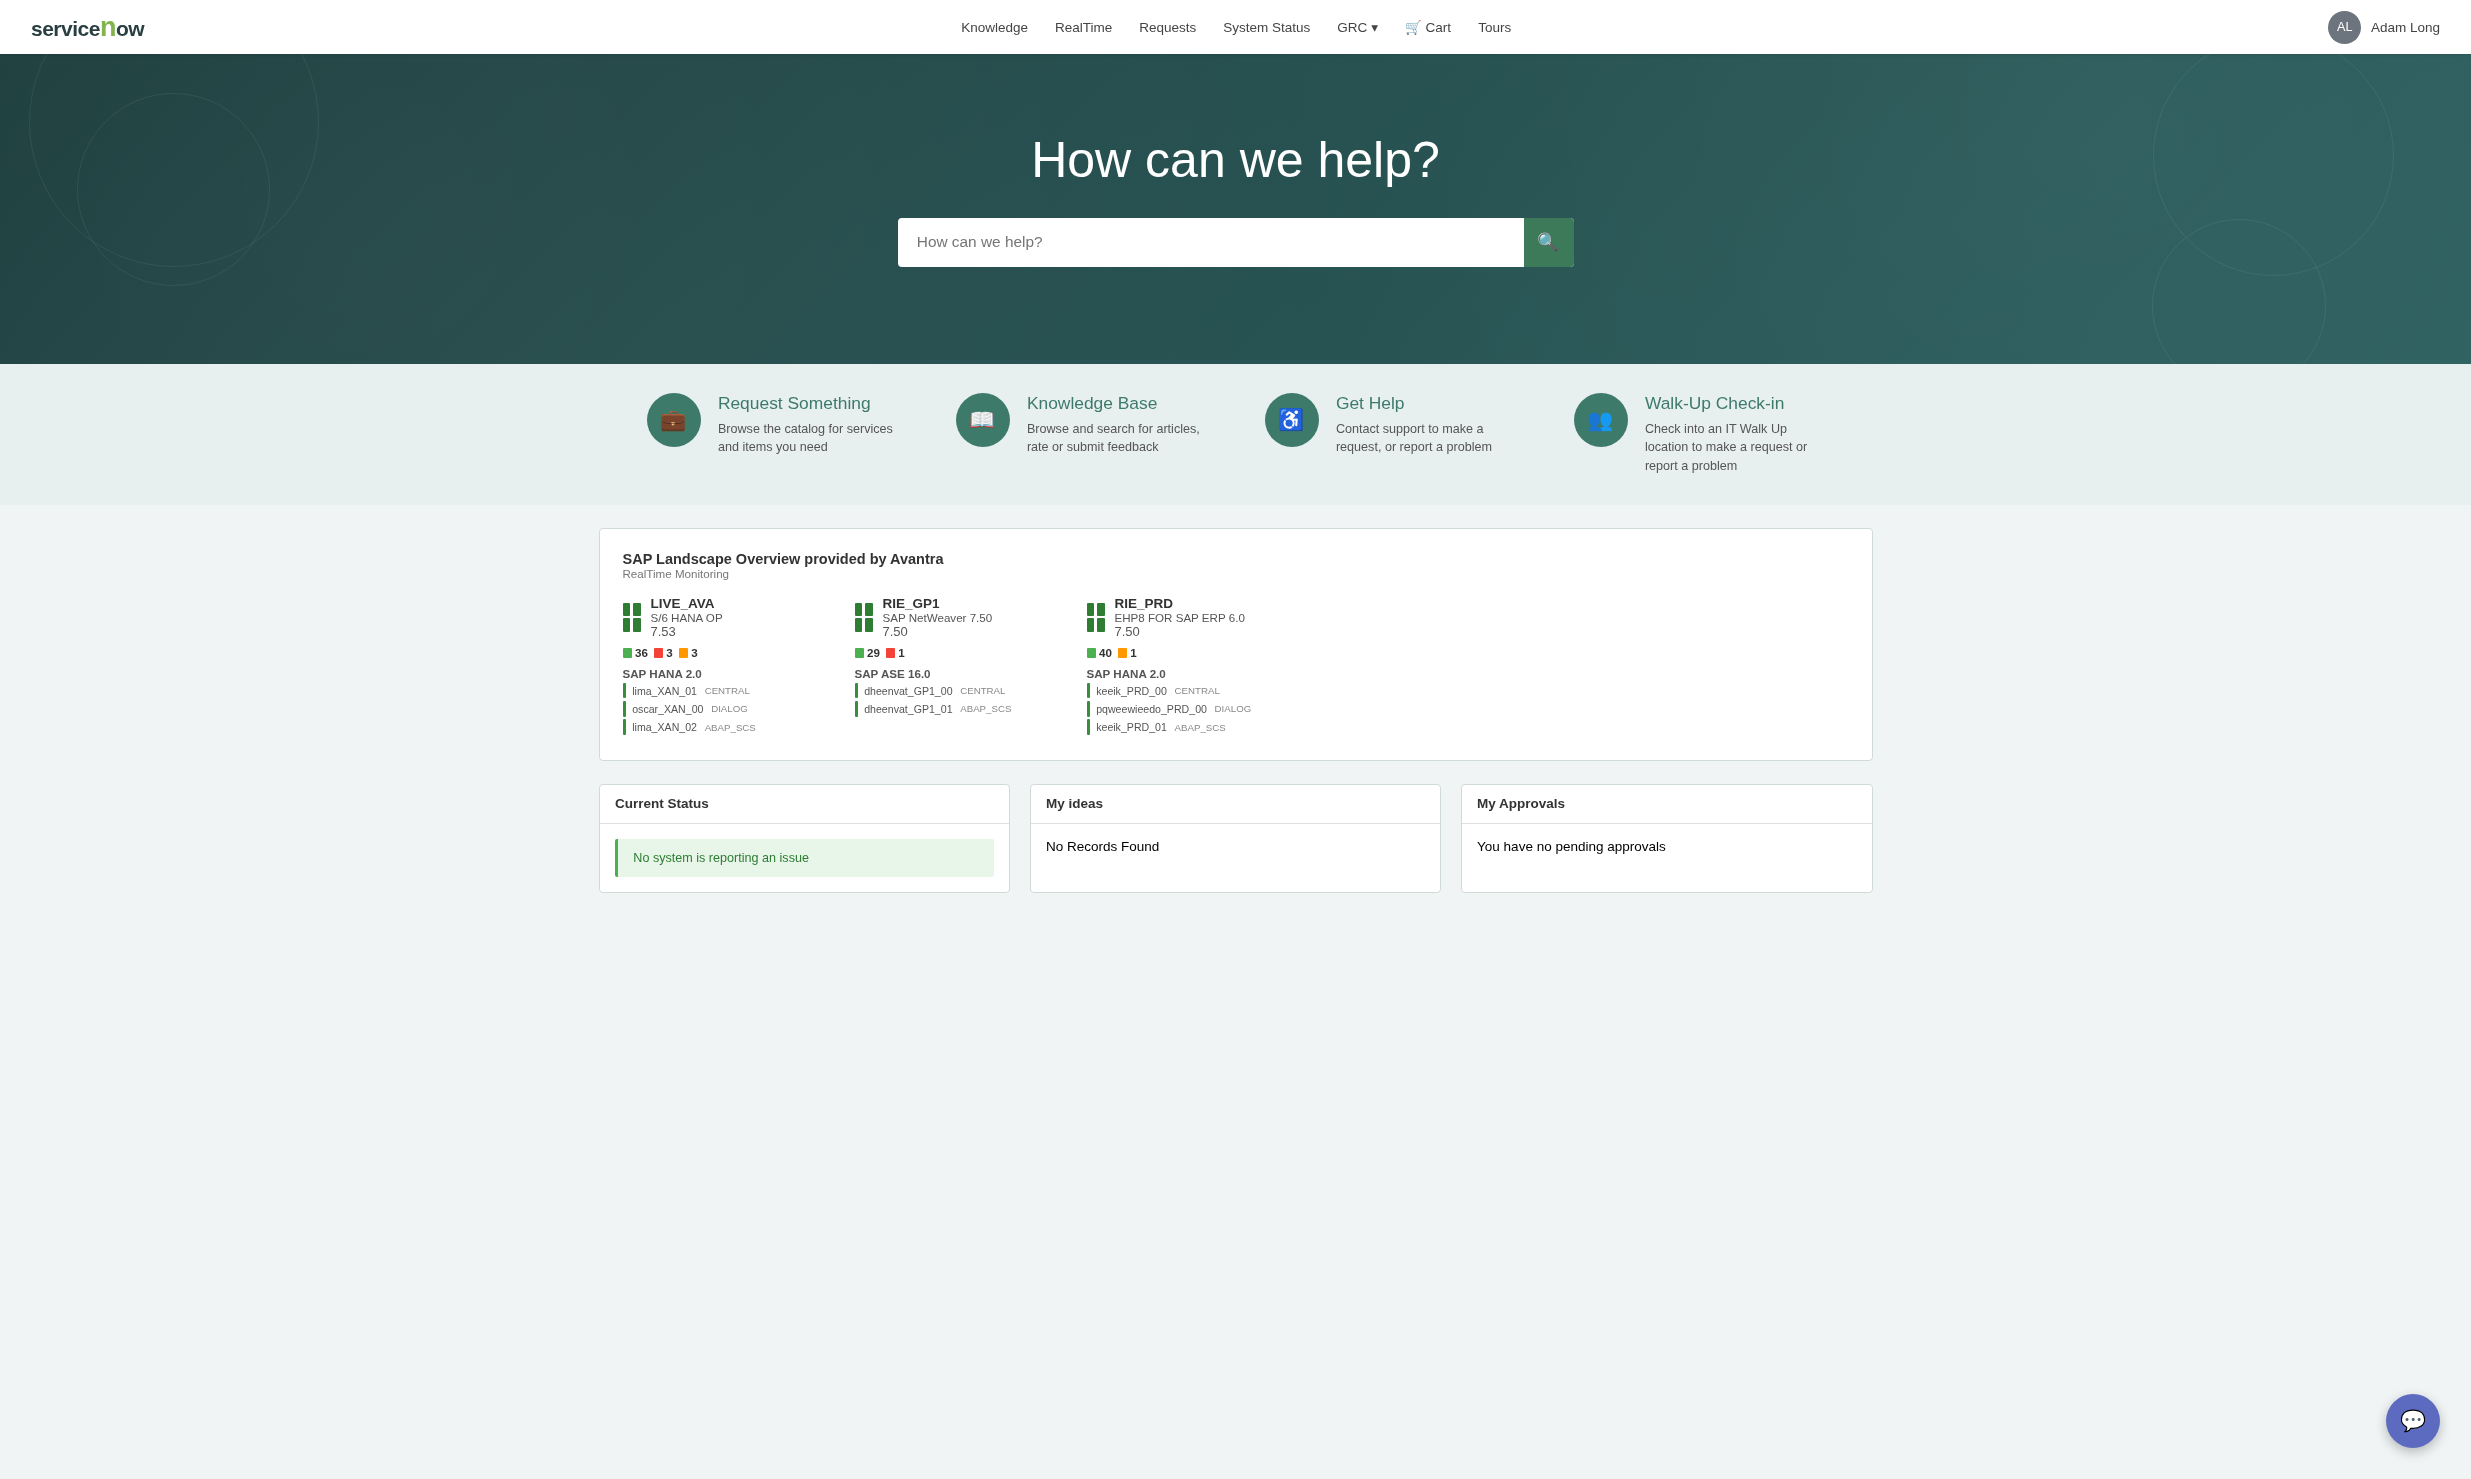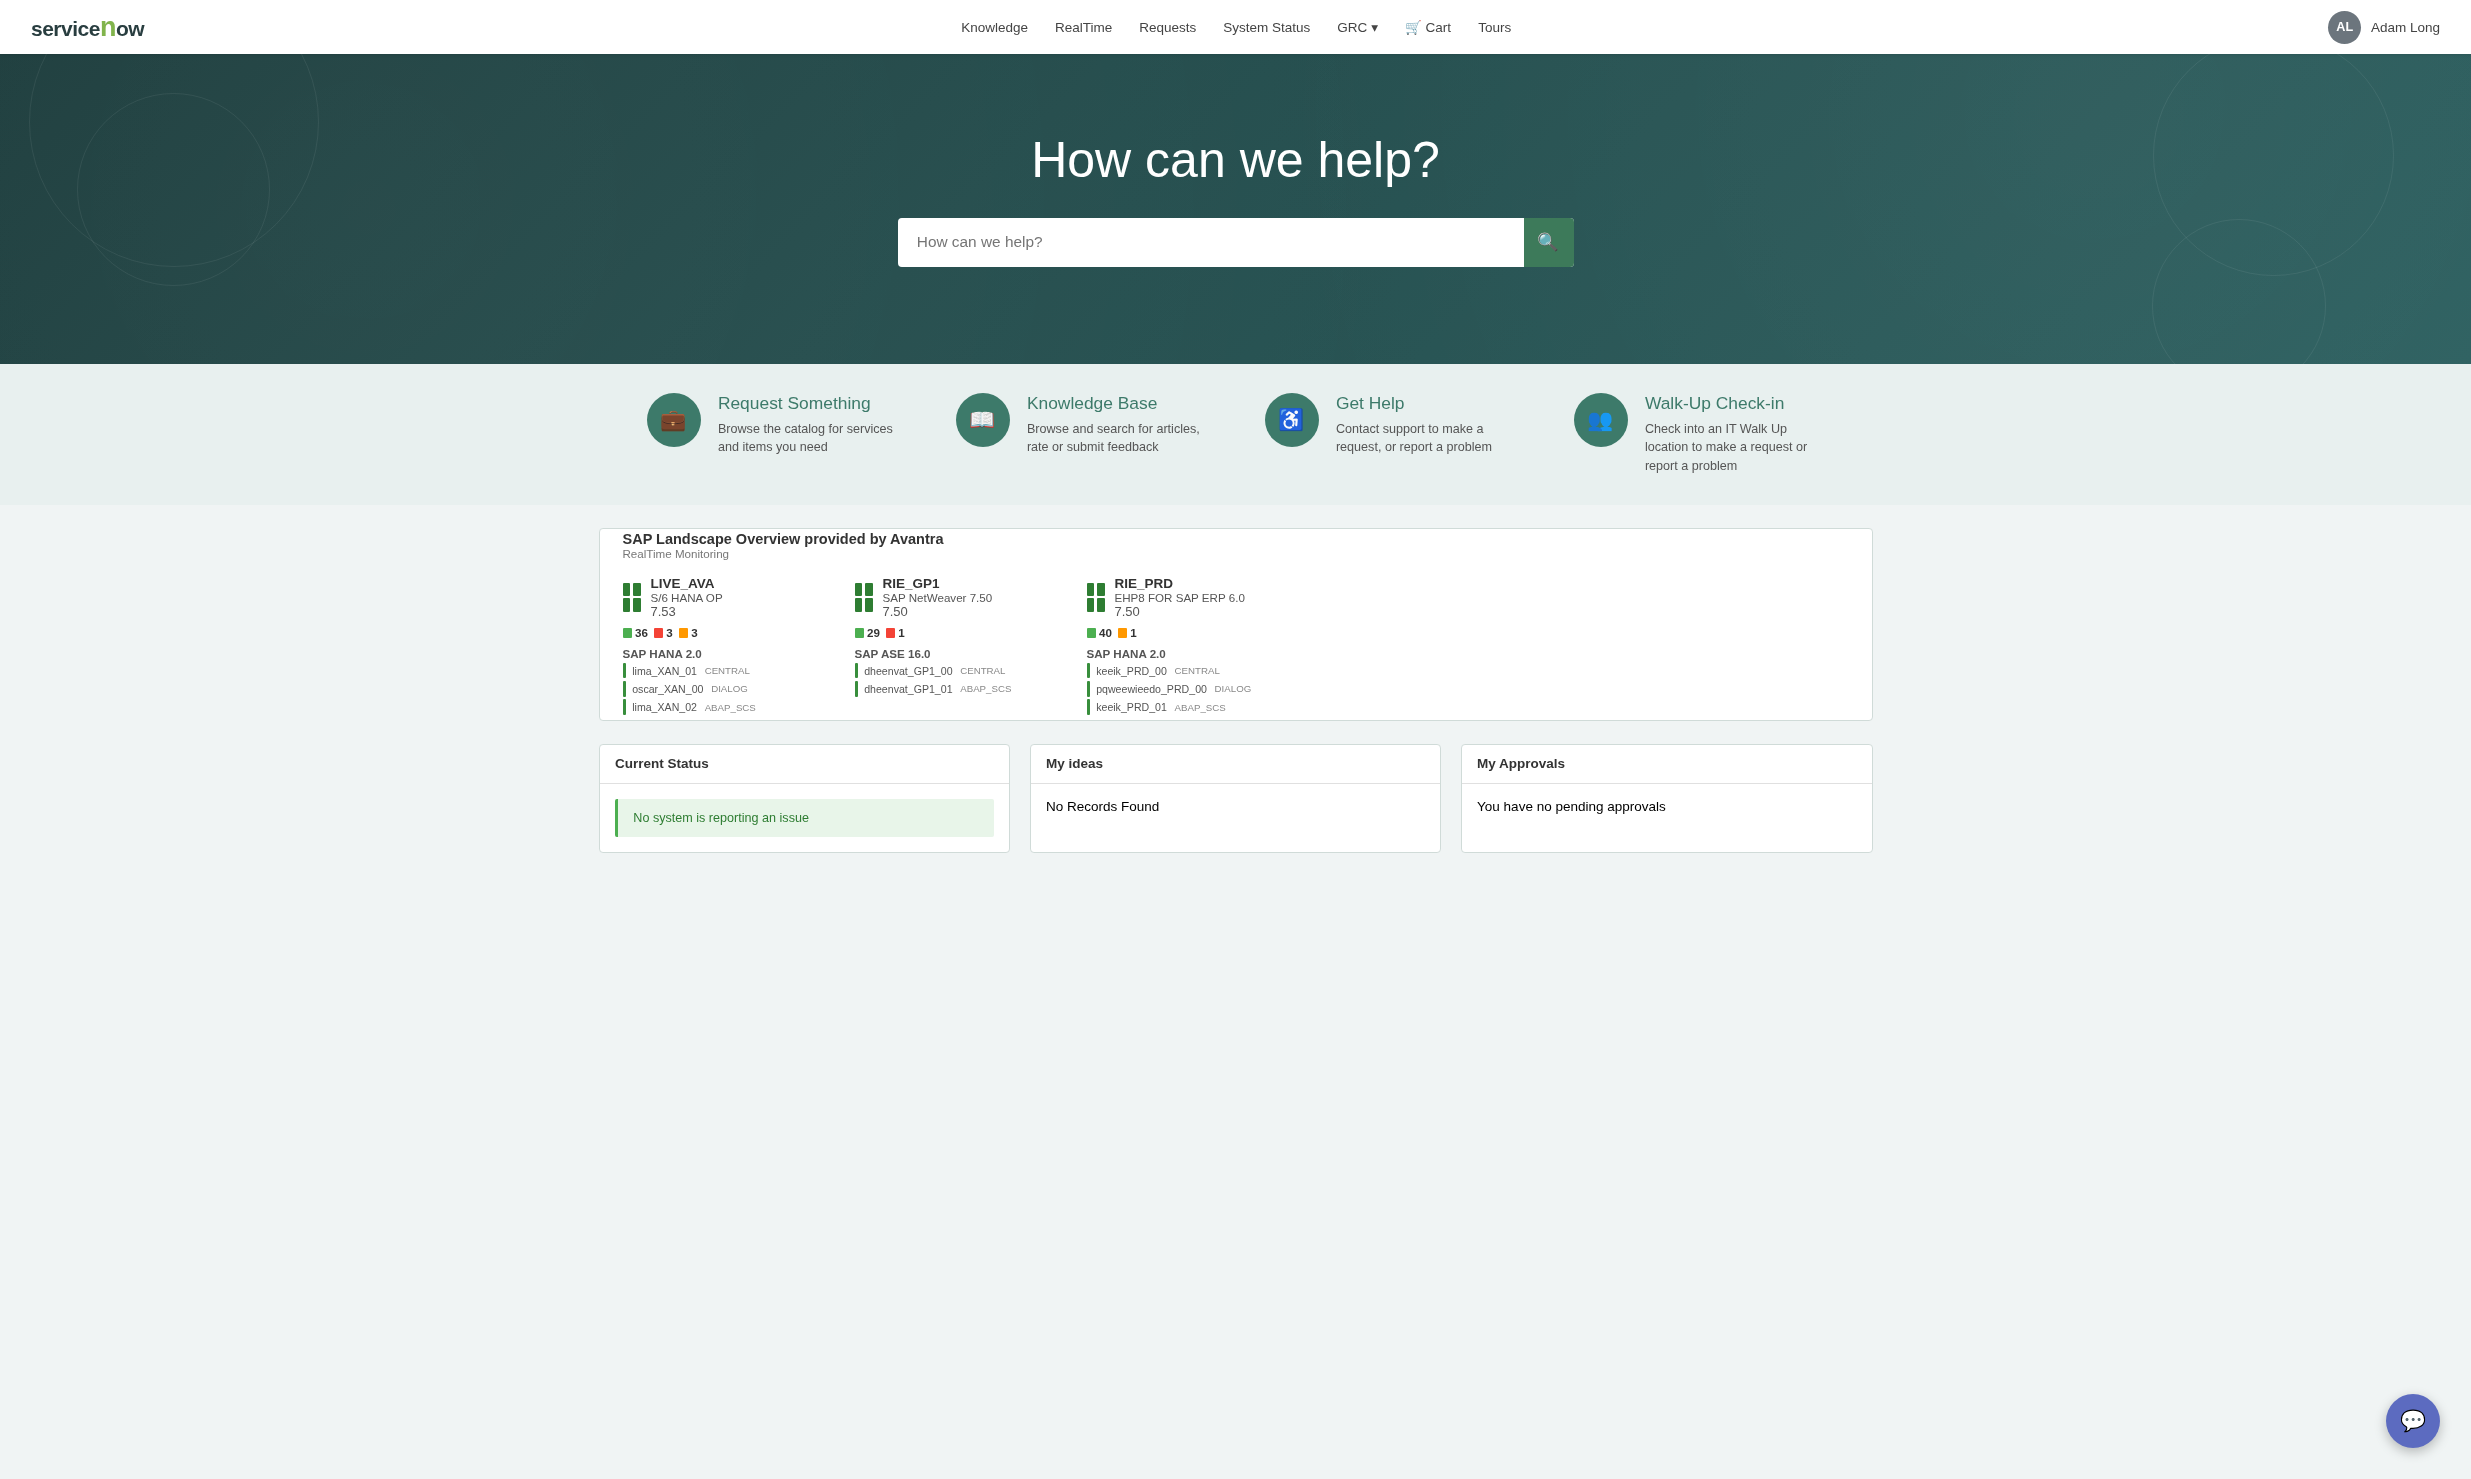--- a/index.html
+++ b/index.html
@@ -14,21 +14,21 @@
     .navbar-logo { display: flex; align-items: center; }
     .logo-text { font-size: 21px; font-weight: 700; color: #293e40; letter-spacing: -0.5px; }
     .logo-dot { color: #81b44c; font-size: 27px; line-height: 1; }
     .navbar-links { display: flex; align-items: center; gap: 27px; }
     .nav-link { font-size: 13.5px; color: #444; text-decoration: none; cursor: pointer; }
     .nav-link-dropdown { display: flex; align-items: center; gap: 3.9px; }
     .nav-user { display: flex; align-items: center; gap: 9.7px; font-size: 13.5px; color: #444; }
     .avatar-circle {
       width: 33px; height: 33px; border-radius: 50%; background: #6c757d;
       overflow: hidden; display: flex; align-items: center; justify-content: center;
-      color: #fff; font-size: 12.6px; font-weight: 700;
+      color: #fff; font-size: 12.6px; font-weight: 400;
     }
 
     
     .hero {
       background: linear-gradient(135deg, #1c3c3c 0%, #254d4d 40%, #2d6060 100%);
       display: flex; flex-direction: column; align-items: center; justify-content: center;
       padding: 77px 19.3px 97px;
       min-height: 290px; position: relative; overflow: hidden;
     }
     .hero::before {
@@ -63,21 +63,21 @@
     }
     .qa-title { font-size: 17.4px; color: #3d7a6a; font-weight: 500; margin-bottom: 5.8px; cursor: pointer; }
     .qa-desc { font-size: 12.6px; color: #555; line-height: 1.5; }
 
     
     .main-content { padding: 23px 39px; max-width: 1352px; margin: 0 auto; }
 
     
     .sap-card {
       background: #fff; border: 1px solid #d0dbd8; border-radius: 3.9px;
-      padding: 2px 23px; margin-bottom: 23px;
+      padding: 22px 23px; margin-bottom: 23px;
     }
     .sap-card-title { font-size: 14.5px; font-weight: 600; color: #333; }
     .sap-card-subtitle { font-size: 11.6px; color: #777; margin-bottom: 15.4px; }
     .sap-systems { display: flex; gap: 39px; flex-wrap: wrap; }
     .sap-system { min-width: 193px; }
     .sap-sys-header { display: flex; align-items: center; gap: 9.7px; margin-bottom: 5.8px; }
     .sap-sys-name { font-size: 13.5px; font-weight: 700; color: #333; }
     .sap-sys-desc { font-size: 11.6px; color: #555; }
     .sap-sys-version { font-size: 13px; color: #555; }
     .sap-badges { display: flex; gap: 5.8px; margin: 7.7px 0; }

